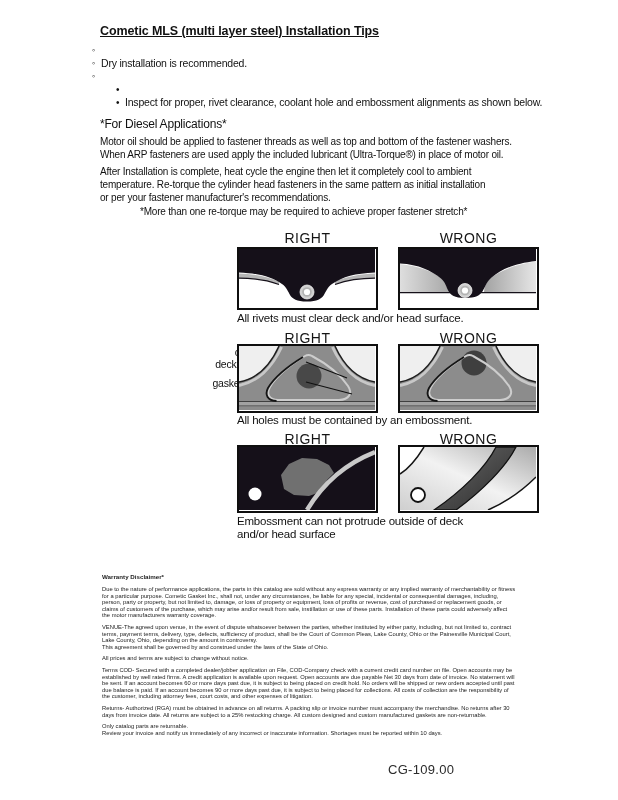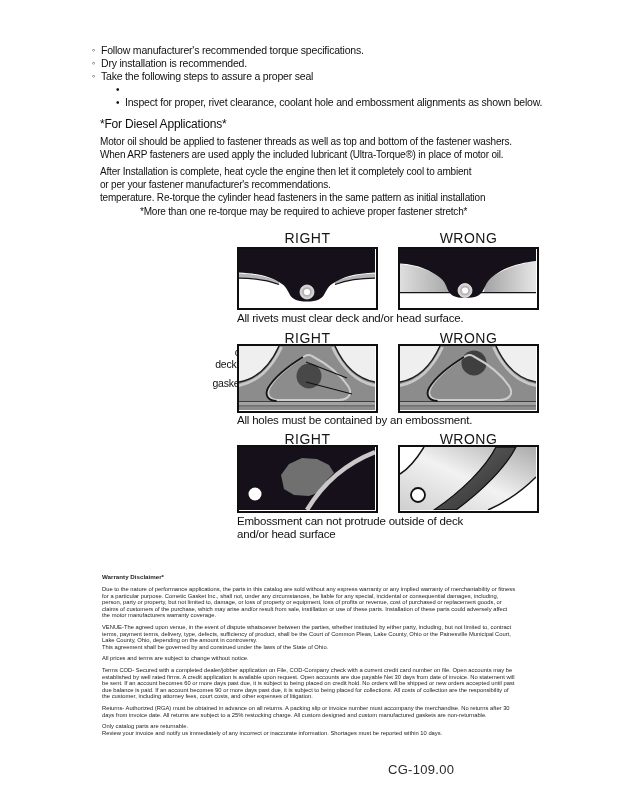--- a/index.html
+++ b/index.html
@@ -37,53 +37,52 @@
   .legal p { font-size:5.8px; line-height:6.6px; margin-bottom:5px; }
   .legal .tight { margin-bottom:0; }
 
   .footer-code { top:762px; left:388px; font-size:13px; letter-spacing:0.3px; color:#2b2b2b; white-space:nowrap; }
 </style>
 </head>
 <body>
 
 <div class="page">
 
+  <div class="abs title">Cometic MLS (multi layer steel) Installation Tips</div>
 
   <div class="abs bullets">
     <div class="bullet-row">
       <span class="marker open">◦</span>
-      <span>Follow manufacturer's recommended torque specifications.</span>
     </div>
     <div class="bullet-row">
       <span class="marker open">◦</span>
       <span>Dry installation is recommended.</span>
     </div>
     <div class="bullet-row">
       <span class="marker open">◦</span>
-      <span>Take the following steps to assure a proper seal</span>
     </div>
     <div class="bullet-row sub">
       <span class="marker solid">•</span>
     </div>
     <div class="bullet-row sub">
       <span class="marker solid">•</span>
       <span>Inspect for proper, rivet clearance, coolant hole and embossment alignments as shown below.</span>
     </div>
   </div>
 
   <div class="abs diesel">
     <div class="diesel-heading">*For Diesel Applications*</div>
     <div class="d-para p1">
       <div>Motor oil should be applied to fastener threads as well as top and bottom of the fastener washers.</div>
       <div>When ARP fasteners are used apply the included lubricant (Ultra-Torque®) in place of motor oil.</div>
     </div>
     <div class="d-para p2">
       <div>After Installation is complete, heat cycle the engine then let it completely cool to ambient</div>
+      <div>temperature. Re-torque the cylinder head fasteners in the same pattern as initial installation</div>
       <div>or per your fastener manufacturer's recommendations.</div>
-      <div>temperature. Re-torque the cylinder head fasteners in the same pattern as initial installation</div>
     </div>
     <div class="d-para p3">*More than one re-torque may be required to achieve proper fastener stretch*</div>
   </div>
 
   <div class="abs diagrams">
 
     <div class="col-label" style="top:2px; left:237px;">RIGHT</div>
     <div class="col-label" style="top:2px; left:398px;">WRONG</div>
 
     <div class="panel r1" style="top:19px; left:237px;">

